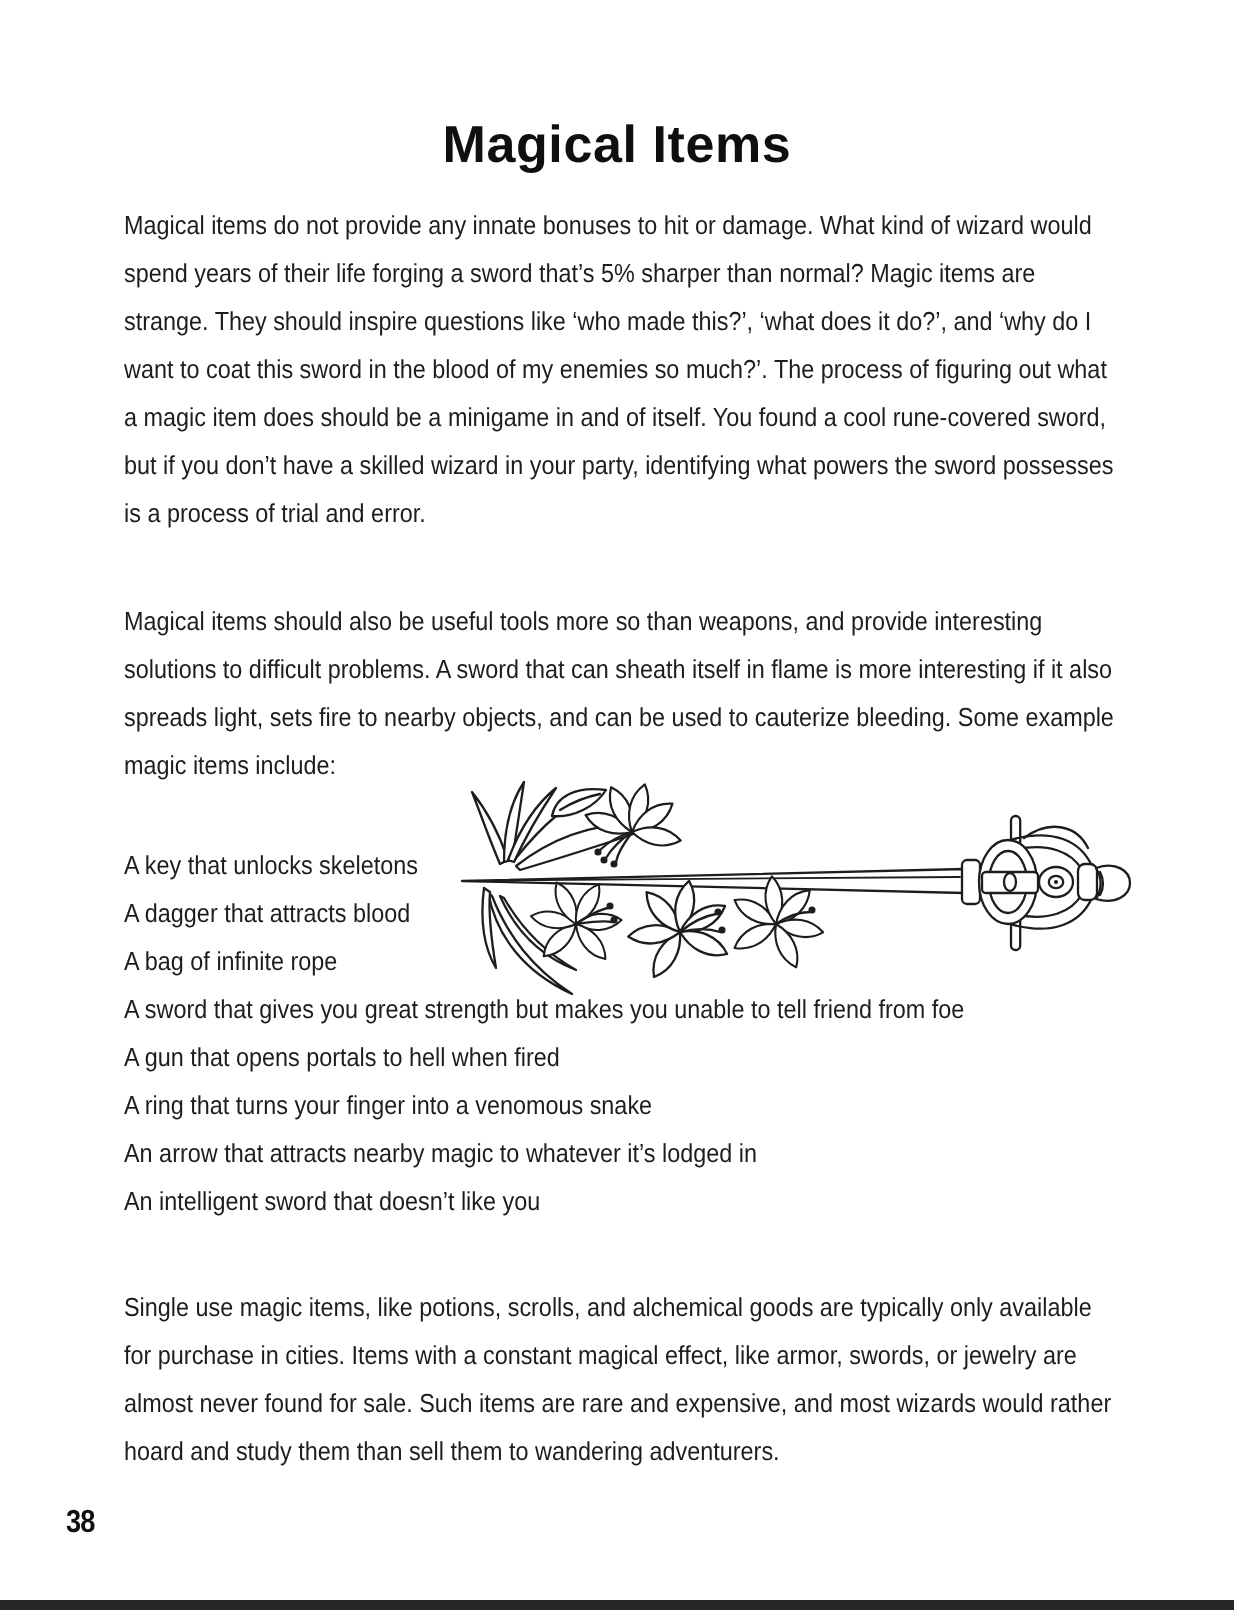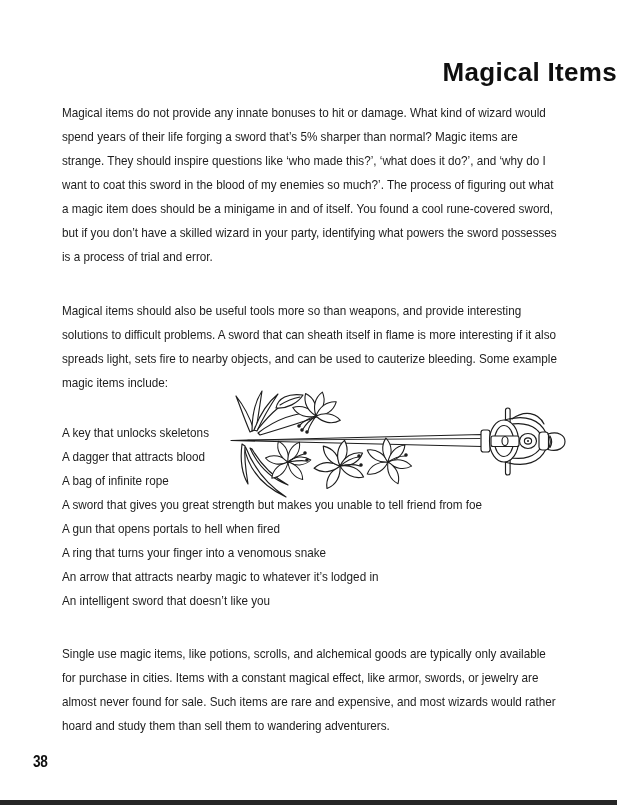--- a/index.html
+++ b/index.html
@@ -11,21 +11,21 @@
     background: #ffffff;
     overflow: hidden;
     font-family: "Liberation Sans", sans-serif;
     color: #1d1d1d;
   }
   .title {
     position: absolute;
     top: 57px;
     left: 0;
     width: 617px;
-    text-align: right;
+    text-align: center;
     font-size: 26px;
     font-weight: 800;
     letter-spacing: 0.3px;
     color: #0f0f0f;
   }
   .para {
     position: absolute;
     left: 62px;
     width: 554px;
     transform: scaleX(0.9);

